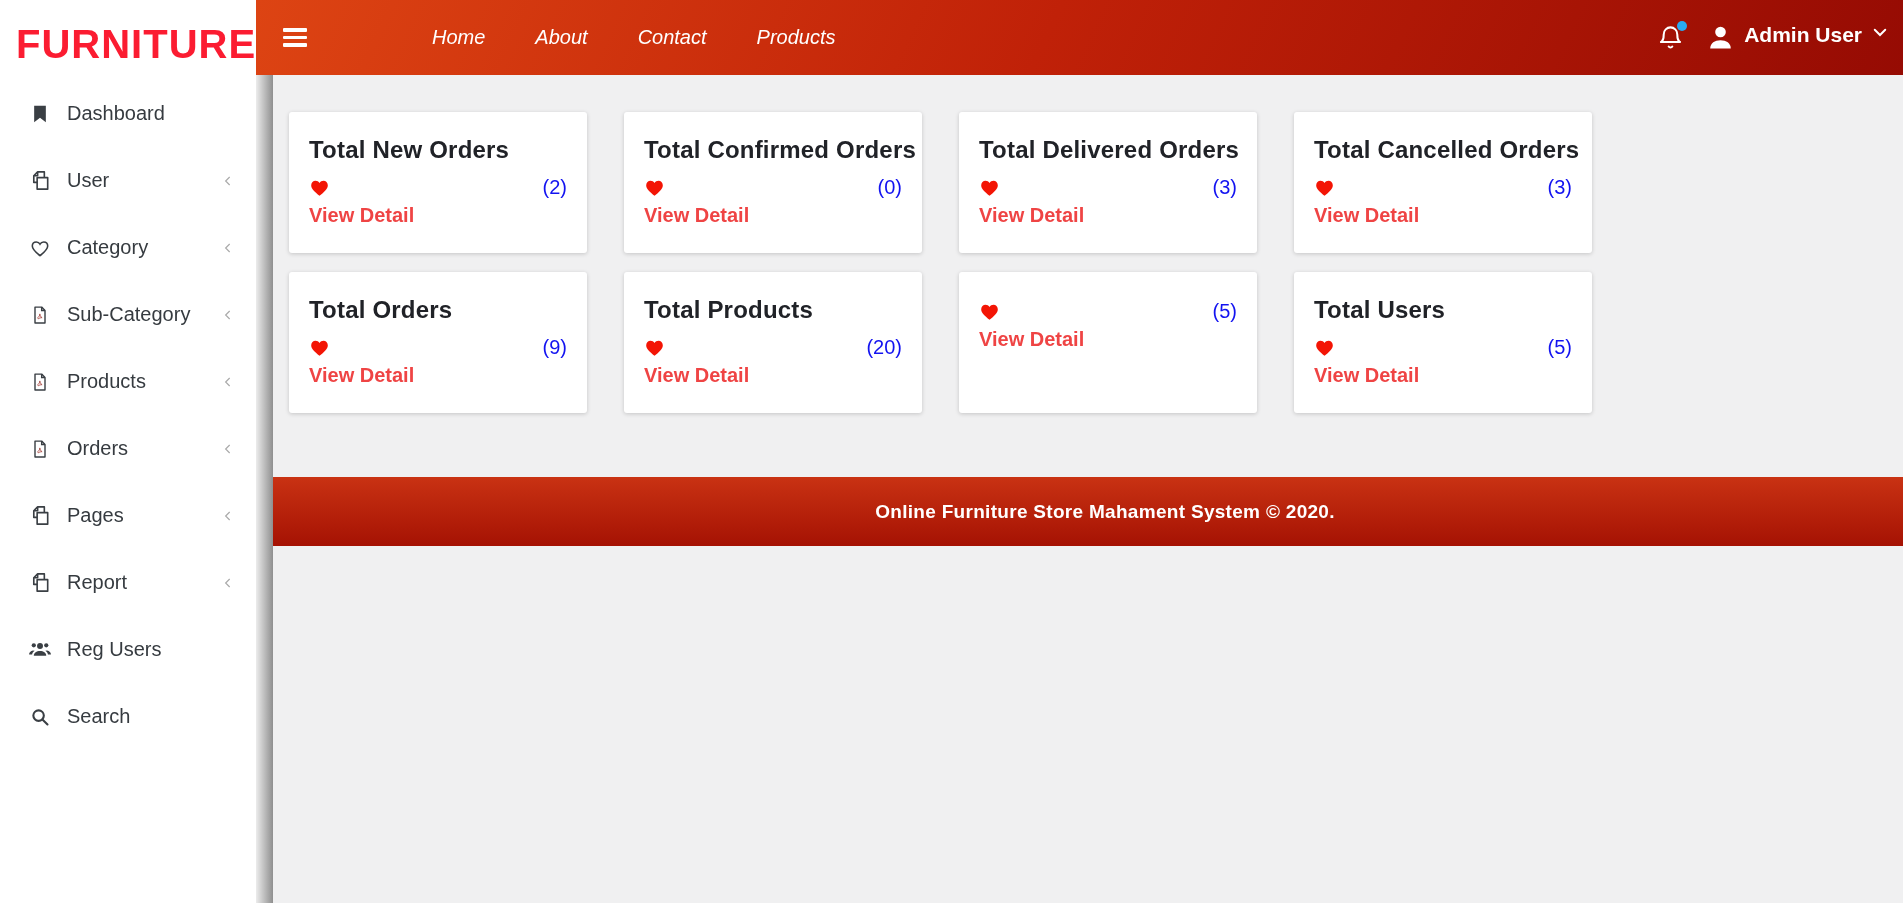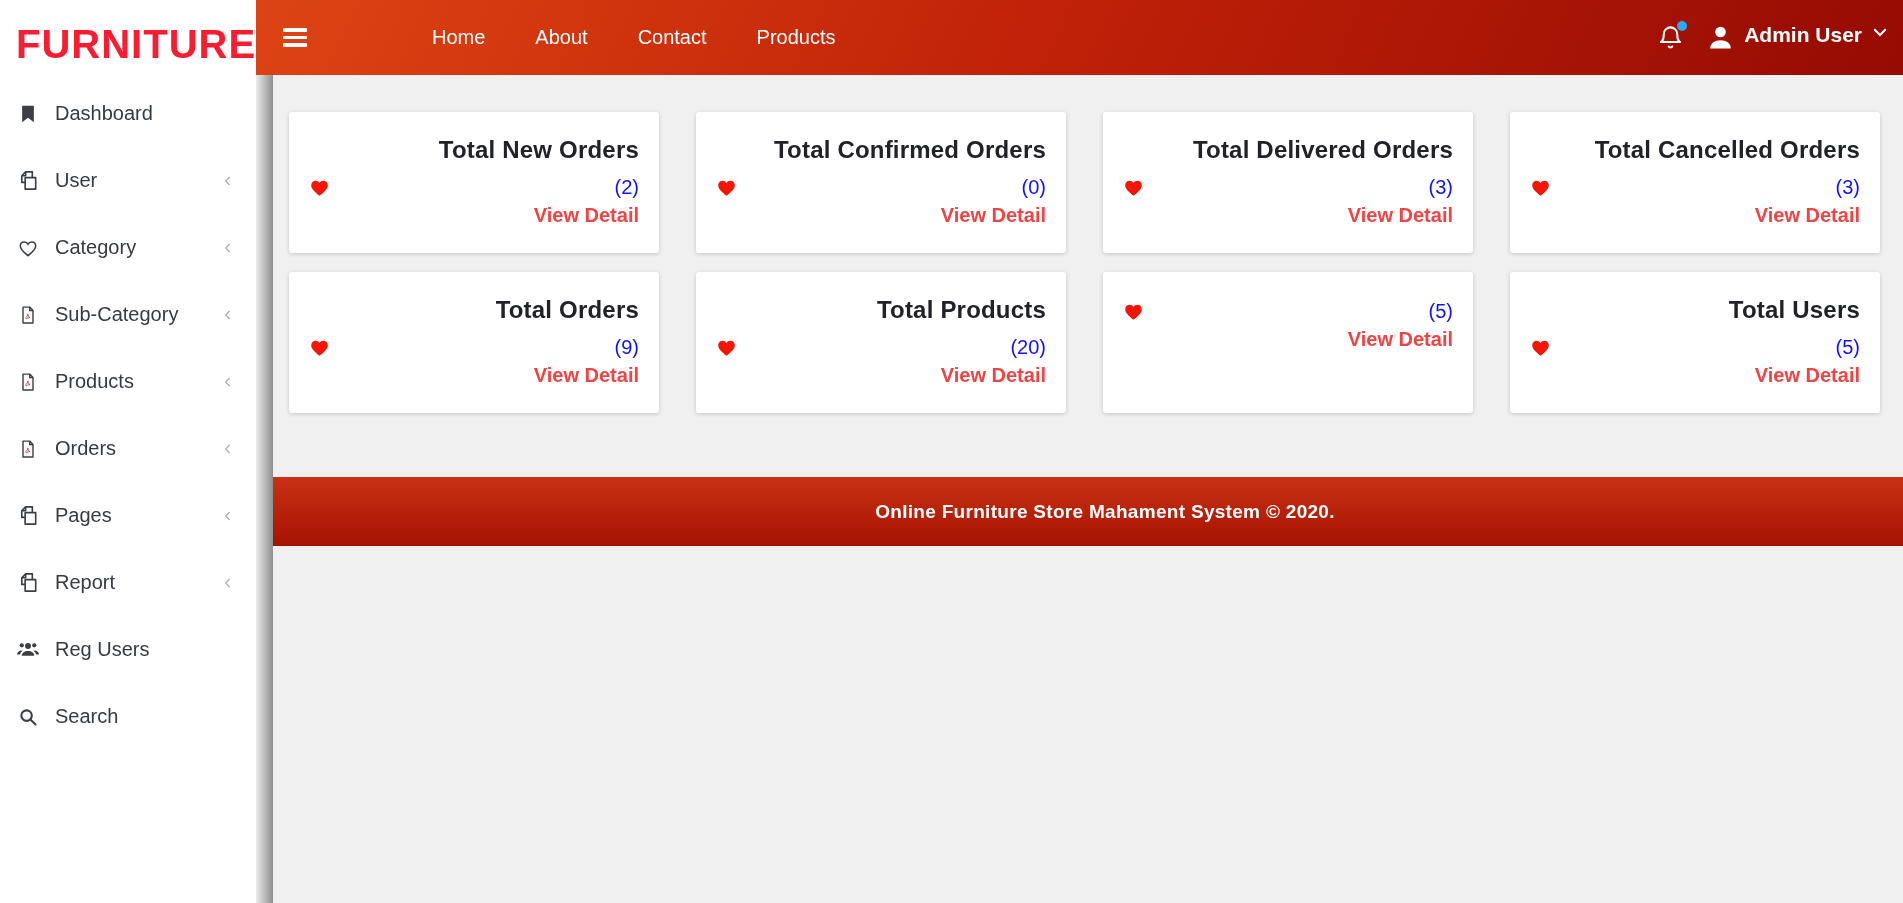--- a/index.html
+++ b/index.html
@@ -26,42 +26,42 @@
     cursor:pointer;
   }
   .logo-text {
     font-size:40px; font-weight:800; letter-spacing:1px; color:#fb1c31;
   }
   .logo-dot {
     width:6px; height:6px; border-radius:50%; background:#f4554b;
     margin-left:14px; margin-top:6px;
   }
   .side-item {
-    height:67px; display:flex; align-items:center; padding-left:14px;
+    height:67px; display:flex; align-items:center; padding-left:26px;
     cursor:pointer;
   }
   .side-icon {
     width:28px; display:flex; justify-content:center; color:#3a3f44;
     flex:0 0 28px;
   }
   .side-label { font-size:20px; margin-left:13px; color:#363b40; }
   .side-chevron { margin-left:auto; margin-right:20px; display:flex; }
   
   .navbar {
     position:absolute; left:256px; right:0; top:0; height:75px;
     background:linear-gradient(115deg,#dd4413 0%,#c02108 48%,#960b03 100%);
     display:flex; align-items:center; z-index:5;
   }
   .hamburger {
     margin-left:27px; display:flex; flex-direction:column; gap:4px; cursor:pointer;
   }
   .hamburger span { width:24px; height:3.4px; background:#ffffff; border-radius:1px; }
   .nav-links { display:flex; gap:50px; margin-left:125px; }
   .nav-link {
-    color:#ffffff; font-size:20px; text-decoration:none; cursor:pointer;
+    color:#ffffff; font-size:20px; text-decoration:none; cursor:pointer;font-style:italic;
   }
   .nav-right {
     margin-left:auto; display:flex; align-items:center; gap:22px; padding-right:14px;
   }
   .bell-wrap { position:relative; cursor:pointer; display:flex; }
   .bell-dot {
     position:absolute; top:-3px; right:-3px; width:10px; height:10px;
     border-radius:50%; background:#29aaf2;
   }
   .user-menu { display:flex; gap:9px; cursor:pointer; }
@@ -69,24 +69,23 @@
   
   .main {
     position:absolute; left:273px; top:75px; right:0; bottom:0;
     background:#f0f0f1;
   }
   .cards-wrap {
     padding:37px 10px 0 16px;
     display:flex; flex-wrap:wrap; gap:19px 37px;
   }
   .card {
-    width:370px; height:141px; background:#ffffff; border-radius:3px;
+    width:298px; height:141px; background:#ffffff; border-radius:3px;
     box-shadow:0 1px 4px rgba(0,0,0,.18);
     padding:16px 20px;
-    text-align:right;
   }
   .card-title {
     font-size:24px; font-weight:700; color:#202227; margin-top:8px;
     letter-spacing:.2px; white-space:nowrap;
   }
   .card-mid {
     display:flex; justify-content:space-between; align-items:center; margin-top:12px;
   }
   .card-count { font-size:20px; color:#1313f0; }
   .card-link {

